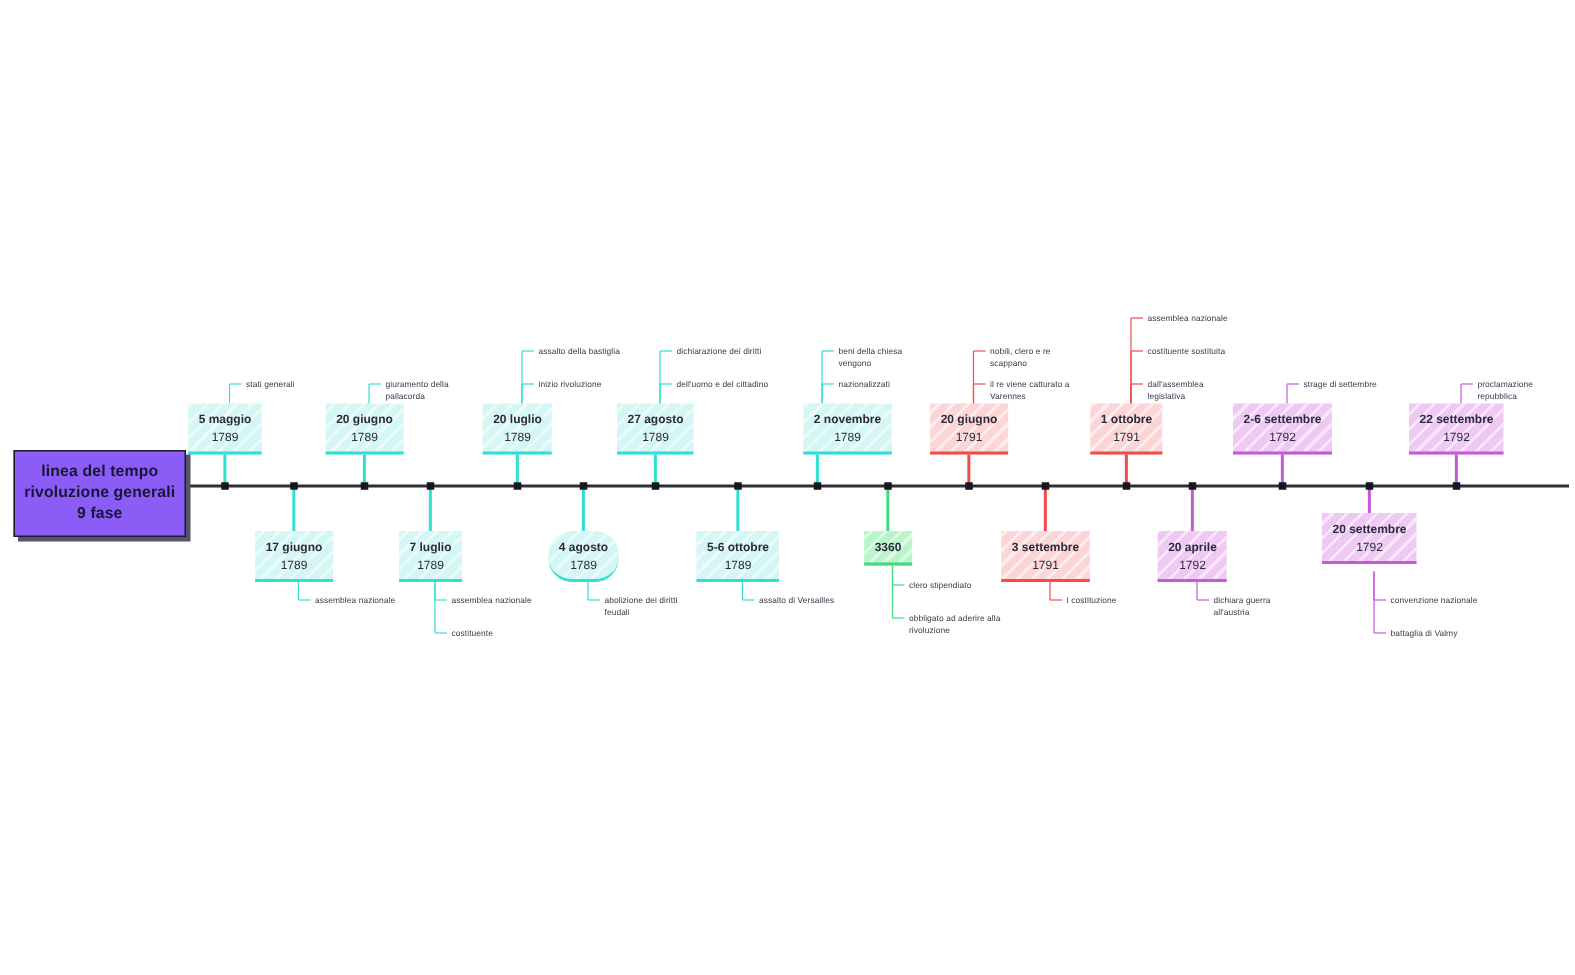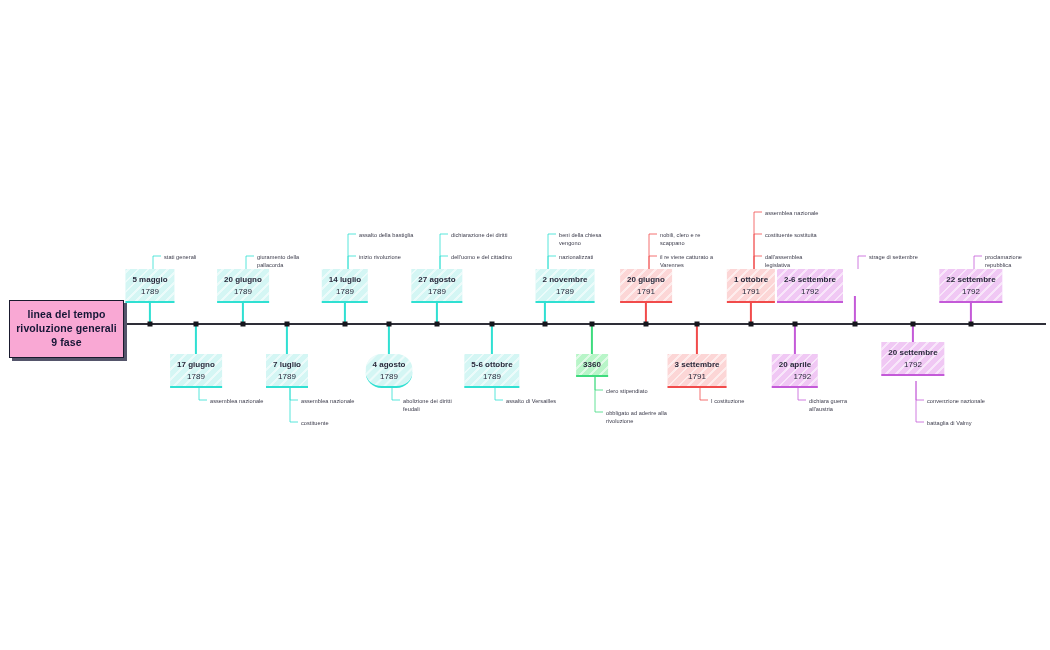--- a/index.html
+++ b/index.html
@@ -20,21 +20,21 @@
     inset: 0;
   }
 
   
   .title-box {
     position: absolute;
     left: 9px;
     top: 300px;
     width: 105px;
     padding: 6px 4px 7px 4px;
-    background: #f9a8d4;
+    background: #8b5cf6;
     border: 1.5px solid #1a1a2e;
     box-shadow: 3px 3px 0 #55556b;
     text-align: center;
     color: #161636;
     font-size: 10.5px;
     font-weight: bold;
     line-height: 1.35;
     letter-spacing: .1px;
     z-index: 6;
   }
@@ -226,21 +226,21 @@
       </div>
       <div class="anno" style="max-width: 62px; white-space: normal; left: 301px; top: 397px;">
         <span>assemblea nazionale</span>
       </div>
       <div class="anno" style="max-width: 62px; white-space: normal; left: 301px; top: 419px;">
         <span>costituente</span>
       </div>
       <div class="dot" style="left: 345px;"></div>
       <div class="stem s-cyan" style="left: 345px; height: 28px; top: 296px;"></div>
       <div class="ev-box c-cyan" style="left: 345px; top: 269px;">
-        <div class="d1">14 luglio</div>
+        <div class="d1">20 luglio</div>
         <div class="d2">1789</div>
       </div>
       <div class="anno" style="max-width: 62px; white-space: normal; left: 359px; top: 231px;">
         <span>assalto della bastiglia</span>
       </div>
       <div class="anno" style="max-width: 62px; white-space: normal; left: 359px; top: 253px;">
         <span>inizio rivoluzione</span>
       </div>
       <div class="dot" style="left: 389px;"></div>
       <div class="stem s-cyan" style="left: 389px; height: 30px; top: 324px;"></div>
@@ -326,30 +326,30 @@
         <span>assemblea nazionale</span>
       </div>
       <div class="anno" style="max-width: 62px; white-space: normal; left: 765px; top: 231px;">
         <span>costituente sostituita</span>
       </div>
       <div class="anno" style="max-width: 62px; white-space: normal; left: 765px; top: 253px;">
         <span>dall'assemblea legislativa</span>
       </div>
       <div class="dot" style="left: 795px;"></div>
       <div class="stem s-purple" style="left: 795px; height: 30px; top: 324px;"></div>
-      <div class="ev-box c-purple" style="left: 795px; top: 354px; text-align: right;">
+      <div class="ev-box c-purple" style="left: 795px; top: 354px;">
         <div class="d1">20 aprile</div>
         <div class="d2">1792</div>
       </div>
       <div class="anno" style="max-width: 62px; white-space: normal; left: 809px; top: 397px;">
         <span>dichiara guerra all'austria</span>
       </div>
       <div class="dot" style="left: 855px;"></div>
       <div class="stem s-purple" style="left: 855px; height: 28px; top: 296px;"></div>
-      <div class="ev-box c-purple" style="left: 810px; top: 269px;">
+      <div class="ev-box c-purple" style="left: 855px; top: 269px;">
         <div class="d1">2-6 settembre</div>
         <div class="d2">1792</div>
       </div>
       <div class="anno" style="max-width: 62px; white-space: normal; left: 869px; top: 253px;">
         <span>strage di settembre</span>
       </div>
       <div class="dot" style="left: 913px;"></div>
       <div class="stem s-purple" style="left: 913px; height: 30px; top: 324px;"></div>
       <div class="ev-box c-purple" style="left: 913px; top: 342px;">
         <div class="d1">20 settembre</div>

